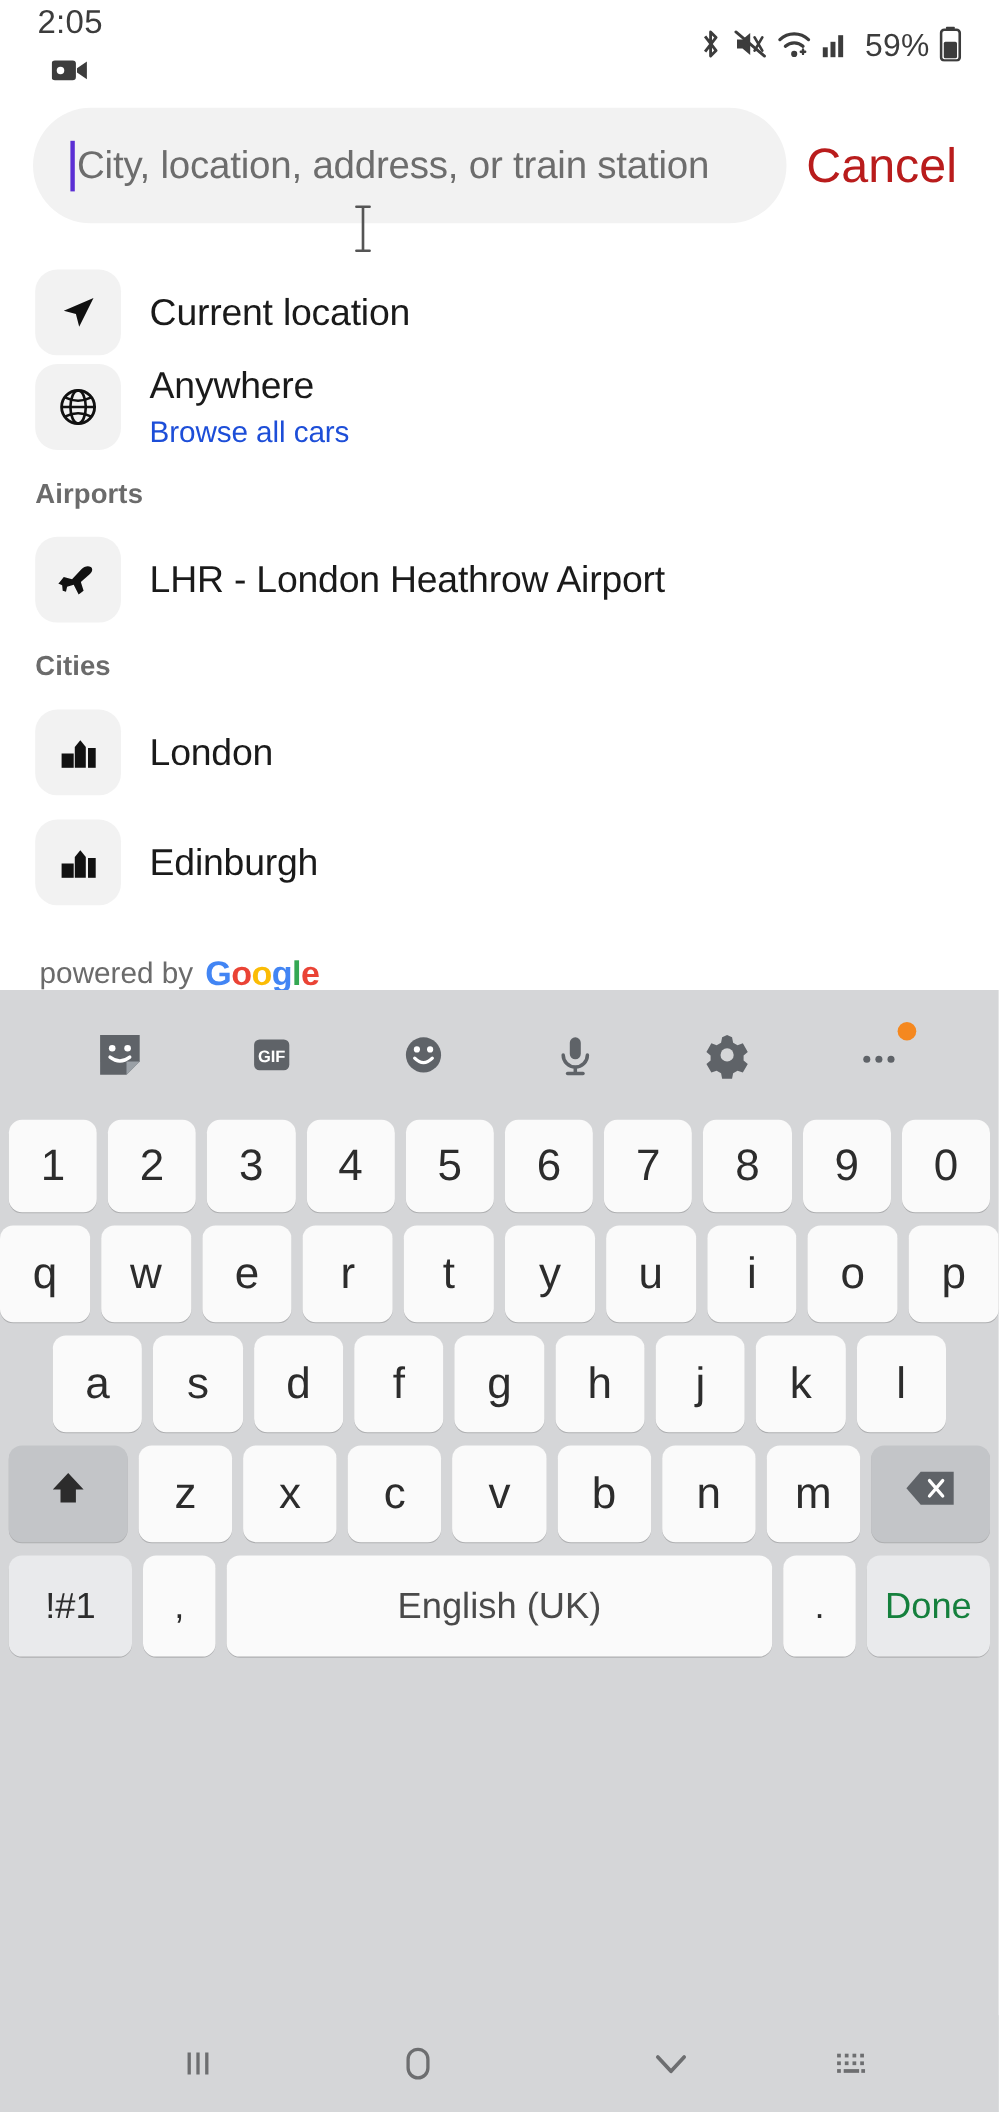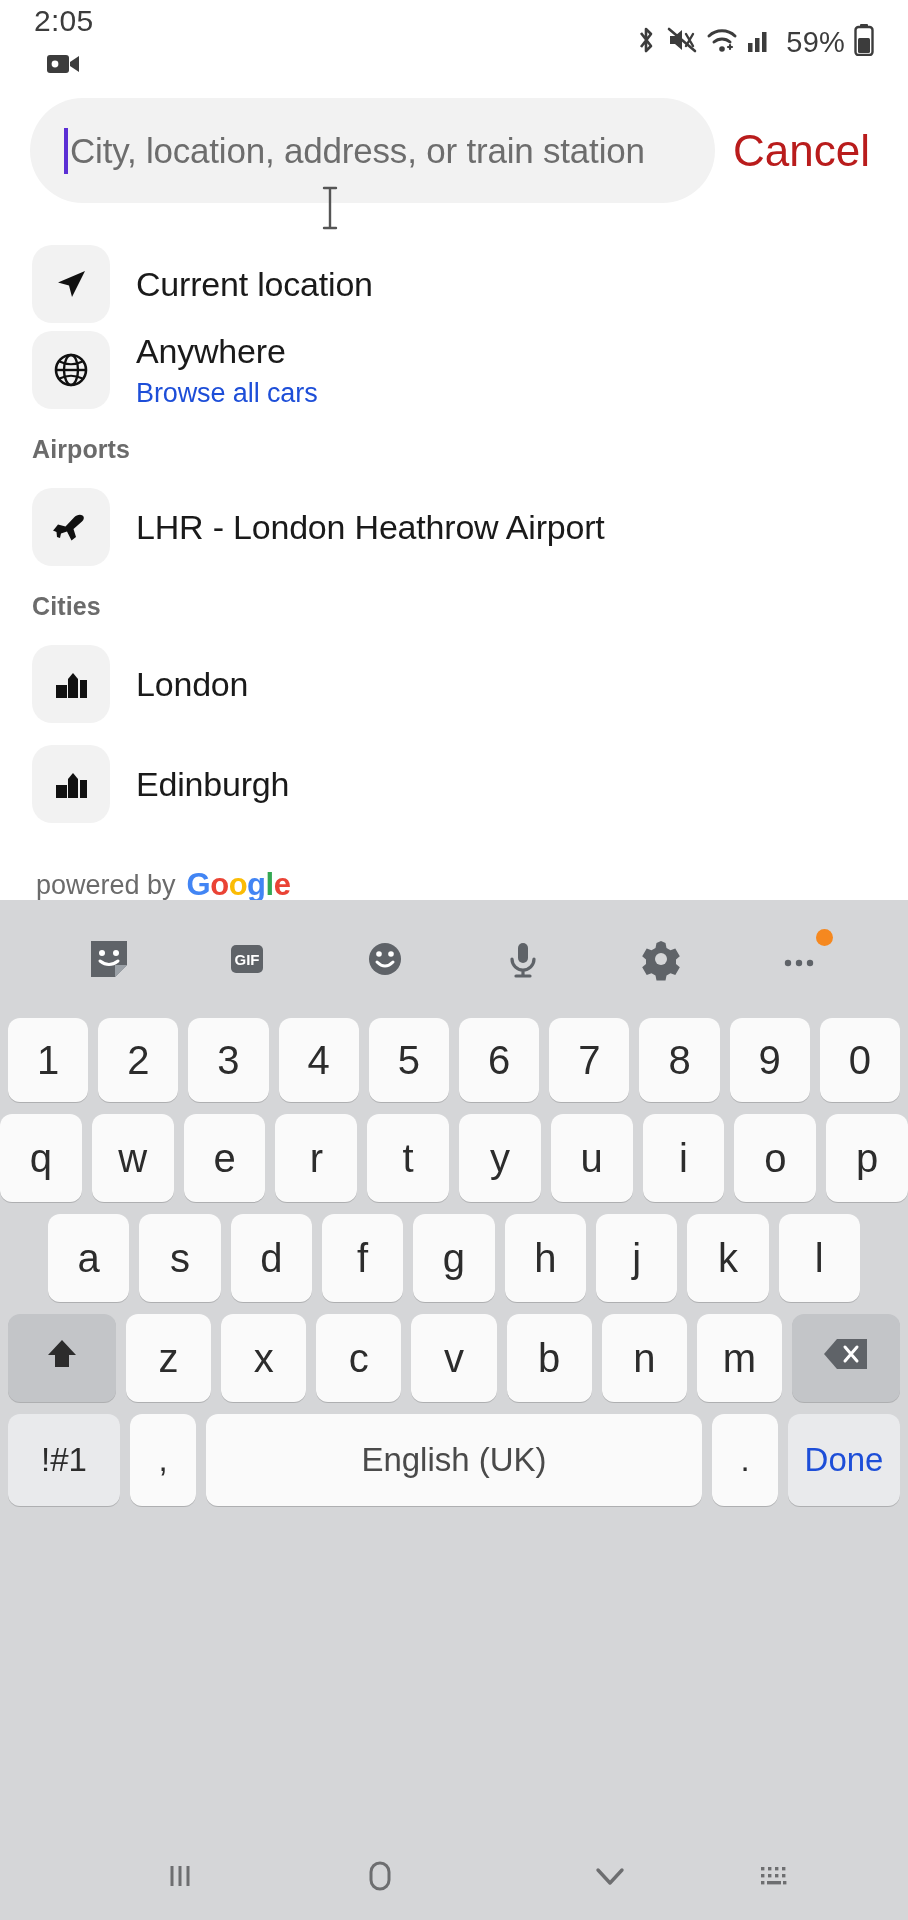--- a/index.html
+++ b/index.html
@@ -109,21 +109,21 @@
   .krow.r3 .key { height:88px; }
   .krow.r4 { padding:0 8px; }
   .krow.r4 .key { height:88px; }
   .key.fn { background:#c3c5c8; flex:0 0 108px; box-shadow:0 1px 0 rgba(0,0,0,.18); }
   .krow.r5 { padding:0 8px; }
   .krow.r5 .key { height:92px; font-size:33px; }
   .key.sym { flex:0 0 112px; background:#e9eaec; font-size:35px; }
   .key.comma { flex:0 0 66px; font-size:36px; }
   .key.period { flex:0 0 66px; font-size:36px; }
   .key.space { flex:1 1 auto; font-size:30px; color:#4a4a4a; }
-  .key.done { flex:0 0 112px; background:#e9eaec; color:#1d4ed8; font-size:33px; }
+  .key.done { flex:0 0 112px; background:#e9eaec; color:#15803d; font-size:33px; }
 
   
   .navbar {
     position:absolute; left:0; bottom:0; width:908px; height:88px;
     background:#d5d6d8; display:flex; align-items:center;
   }
   .nav-item { display:flex; align-items:center; justify-content:center; }
   .nav-recents { width:220px; margin-left:70px; }
   .nav-home { width:180px; }
   .nav-down { width:180px; margin-left:50px; }

